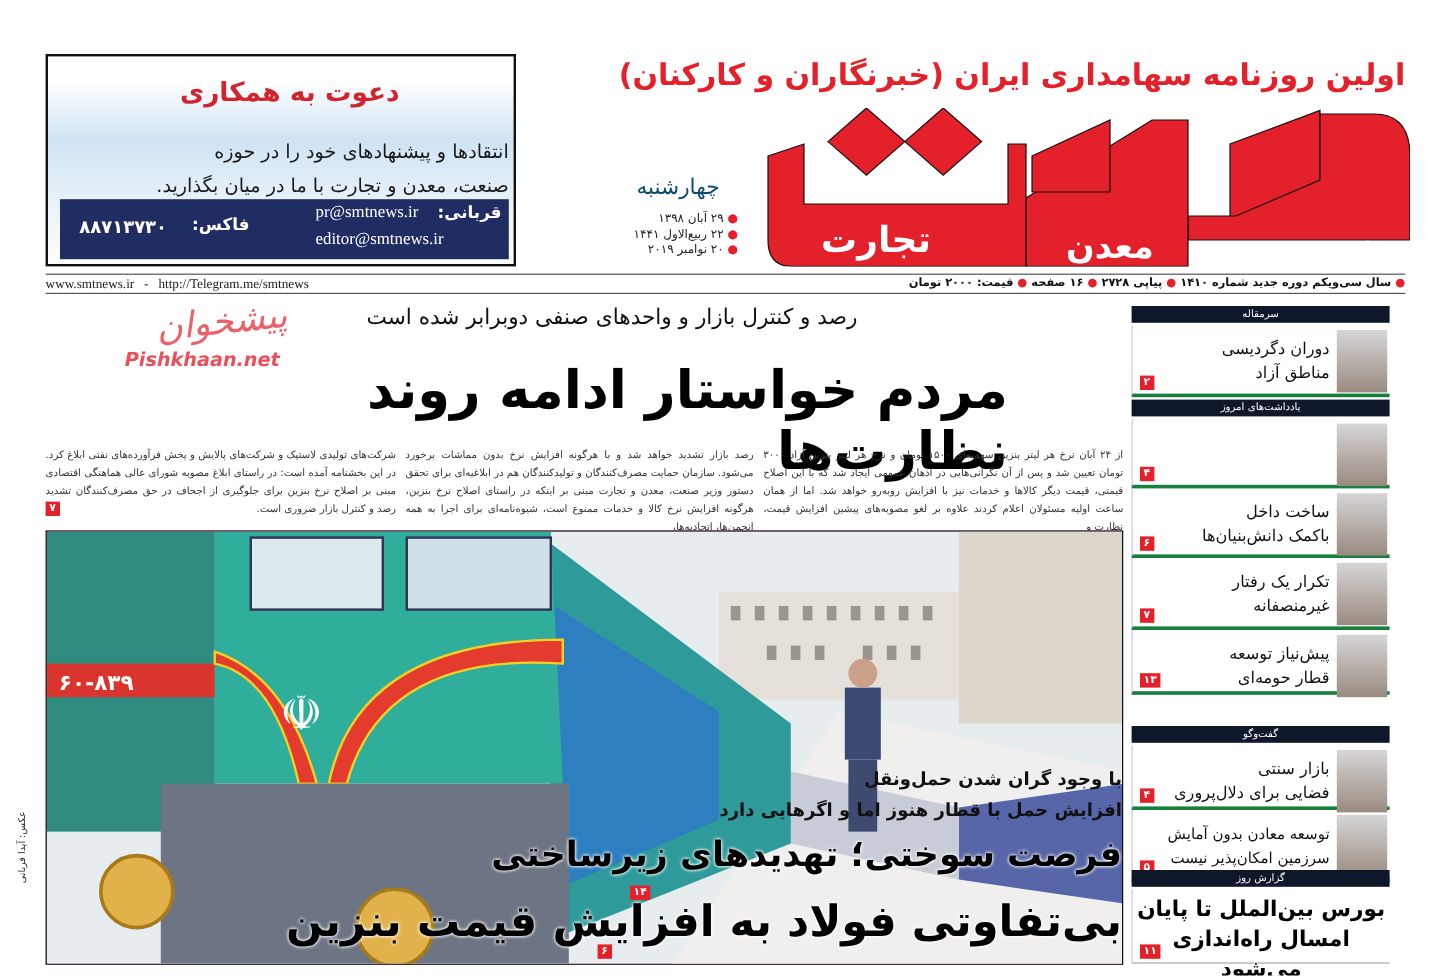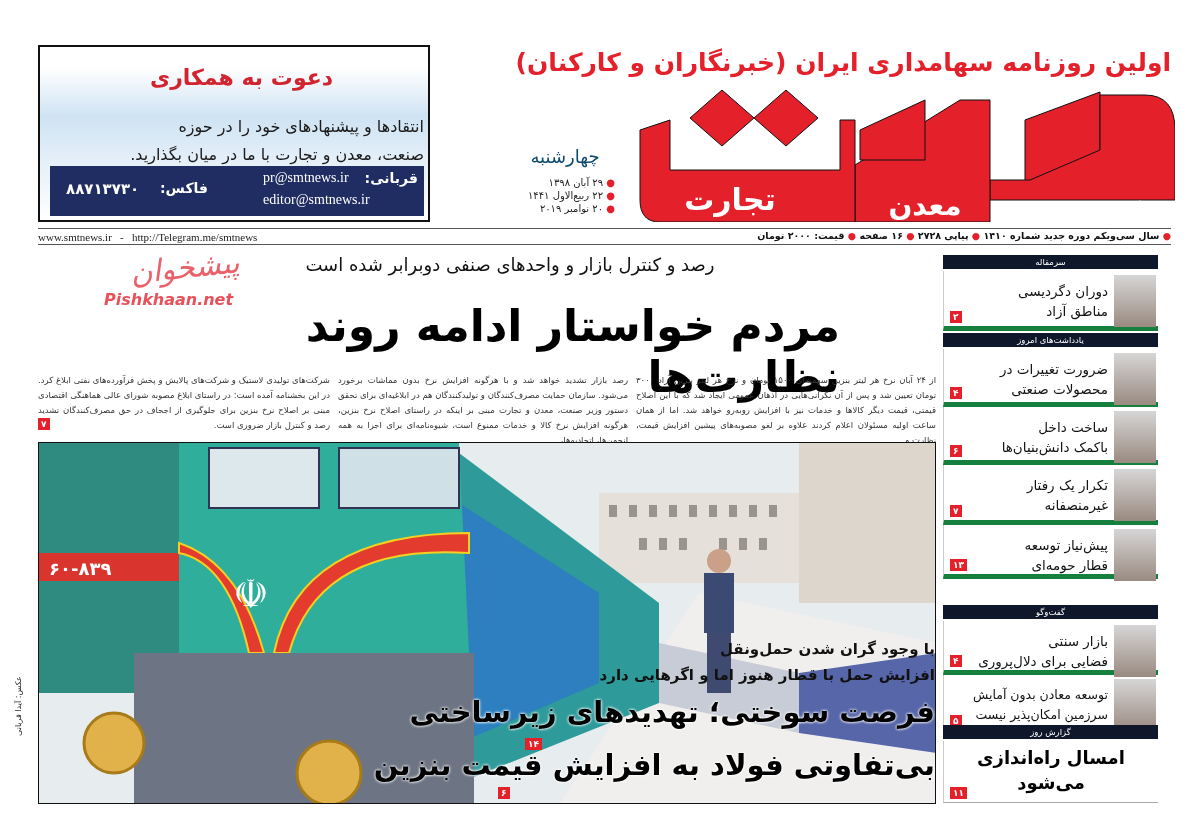--- a/index.html
+++ b/index.html
@@ -29,25 +29,25 @@
   .kicker { left: 280px; top: 254px; width: 460px; text-align: center; font-size: 18px; font-weight: normal; direction: rtl; color: #111; }
   .headline { left: 100px; top: 300px; width: 740px; text-align: right; font-size: 44px; font-weight: 900; direction: rtl; color: #000; letter-spacing: -1px; }
   .col { top: 373px; font-size: 8.5px; line-height: 15px; color: #333; direction: rtl; text-align: justify; }
   .pg { display: inline-block; background: #e4202a; color: #fff; font-size: 9px; font-weight: bold; padding: 0 3px; line-height: 12px; }
   
   .photo { left: 38px; top: 442px; width: 898px; height: 362px; border: 1px solid #111; overflow: hidden; background: #f9a8d4; }
   .credit { left: 14px; top: 736px; font-size: 8px; color: #222; transform: rotate(-90deg); transform-origin: left top; white-space: nowrap; direction: rtl; }
   .cap1 { right: 256px; top: 640px; font-size: 15px; font-weight: bold; direction: rtl; color: #111; }
   .cap2 { right: 256px; top: 666px; font-size: 15px; font-weight: bold; direction: rtl; color: #111; }
   .cap3 { right: 256px; top: 695px; font-size: 29px; font-weight: 900; direction: rtl; color: #000; text-shadow: 0 0 3px #fff, 0 0 3px #fff; letter-spacing: -0.5px; }
-  .cap4 { right: 256px; top: 748px; font-size: 29px; font-weight: 900; direction: rtl; color: #000; text-shadow: 0 0 3px #fff, 0 0 3px #fff; letter-spacing: -0.5px; }
+  .cap4 { right: 256px; top: 748px; font-size: 36px; font-weight: 900; direction: rtl; color: #000; text-shadow: 0 0 3px #fff, 0 0 3px #fff; letter-spacing: -0.5px; }
   
   .sidebar { left: 943px; top: 255px; width: 231px; height: 550px; }
   .sec { position: absolute; left: 0; width: 215px; height: 14px; background: #0f172a; color: #fff; font-size: 8.5px; text-align: center; line-height: 14px; direction: rtl; }
-  .card { position: absolute; left: 0; width: 215px; border-bottom: 5px solid #15803d; border-left: 1px solid #ccc; }
+  .card { position: absolute; left: 0; width: 215px; border-bottom: 3px solid #15803d; border-left: 1px solid #ccc; }
   .card .thumb { position: absolute; right: 2px; top: 4px; width: 42px; height: 52px; background: linear-gradient(180deg,#d6d6d6,#9a8a80); }
   .card .t { position: absolute; right: 50px; top: 10px; font-size: 13.5px; line-height: 20px; direction: rtl; text-align: right; color: #111; white-space: nowrap; }
   .card .pg { position: absolute; left: 6px; bottom: 3px; }
   .report { position: absolute; left: 0; top: 486px; width: 215px; height: 62px; border-bottom: 1px solid #aaa; border-left: 1px solid #ccc; }
   .report .t { position: absolute; left: 0; right: 0; top: 4px; text-align: center; font-size: 18px; font-weight: 900; line-height: 25px; direction: rtl; color: #000; }
   .report .pg { position: absolute; left: 6px; bottom: 3px; }
 </style>
 </head>
 <body>
 
@@ -175,24 +175,20 @@
     <div class="t">
         <div>دوران دگردیسی</div>
         <div>مناطق آزاد</div>
       </div>
     <span class="pg">۲</span>
   </div>
 
   <div class="sec" style="top:78px;">یادداشت‌های امروز</div>
   <div class="card" style="top:94px; height:58px;">
     <div class="thumb"></div>
-    <div class="t">
-        <div>ضرورت تغییرات در</div>
-        <div>محصولات صنعتی</div>
-      </div>
     <span class="pg">۴</span>
   </div>
   <div class="card" style="top:152px; height:58px;">
     <div class="thumb"></div>
     <div class="t">
         <div>ساخت داخل</div>
         <div>باکمک دانش‌بنیان‌ها</div>
       </div>
     <span class="pg">۶</span>
   </div>
@@ -227,17 +223,18 @@
     <div class="t" style="font-size:12.5px;">
         <div>توسعه معادن بدون آمایش</div>
         <div>سرزمین امکان‌پذیر نیست</div>
       </div>
     <span class="pg">۵</span>
   </div>
 
   <div class="sec" style="top:470px;">گزارش روز</div>
   <div class="report">
     <div class="t">
+        <div>بورس بین‌الملل تا پایان</div>
         <div>امسال راه‌اندازی می‌شود</div>
       </div>
     <span class="pg">۱۱</span>
   </div>
 </div>
 
 </body></html>

